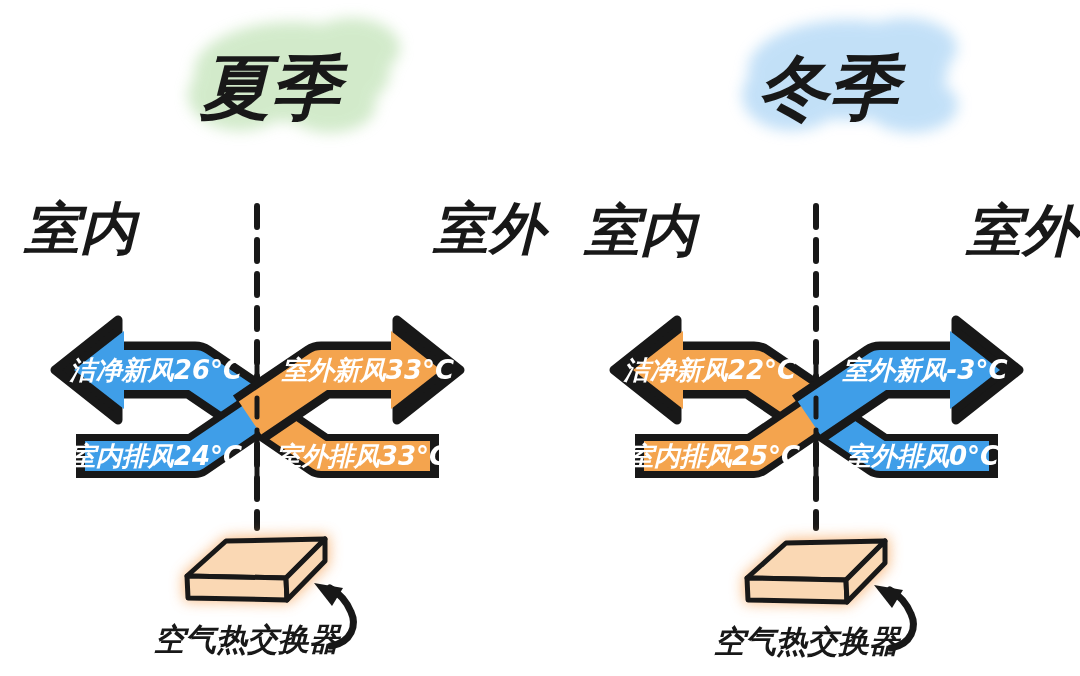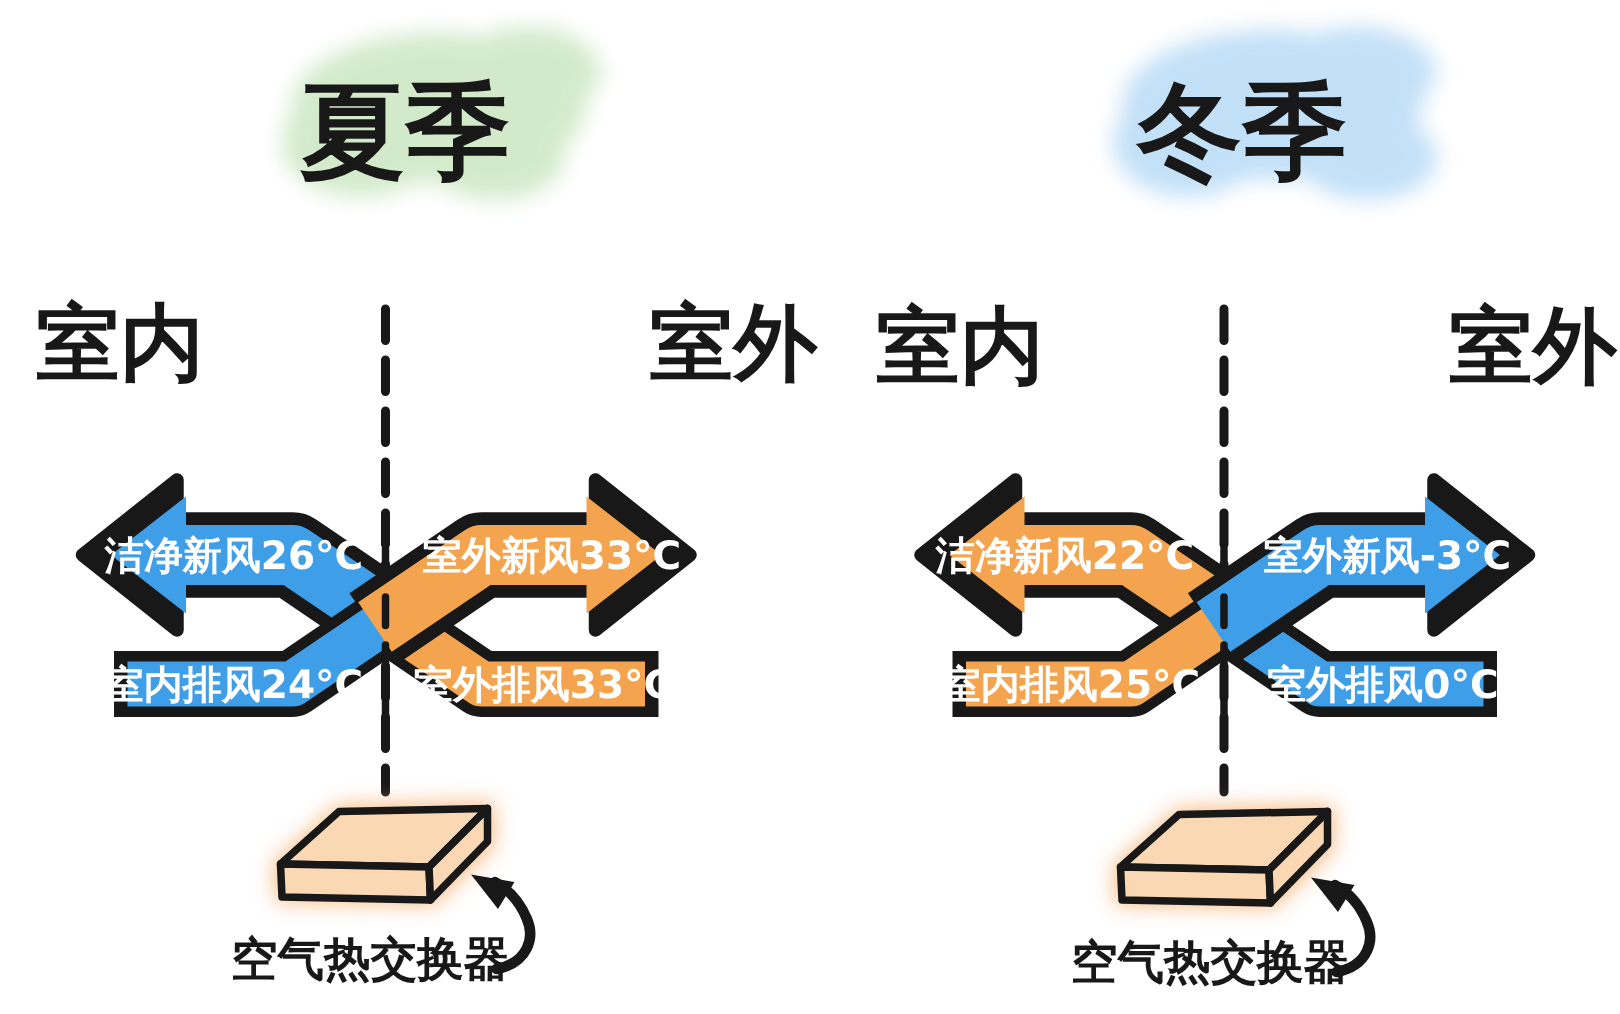--- a/index.html
+++ b/index.html
@@ -1,16 +1,16 @@
 <!DOCTYPE html>
 <html><head>
 <meta charset="utf-8">
 <style>
   html,body{margin:0;padding:0;background:#ffffff;}
-  .stage{position:relative;width:1080px;height:676px;background:#ffffff;overflow:hidden;}
+  .stage{position:relative;width:1080px;height:676px;background:#ffffff;overflow:hidden;font-style:italic;}
   svg{position:absolute;left:0;top:0;}
   text{font-family:"DejaVu Sans","Liberation Sans",sans-serif;fill:#181818;}
   .season-title{font-size:70px;font-weight:700;text-anchor:middle;}
   .side-label{font-size:56px;font-weight:600;text-anchor:middle;}
   .band-label{font-size:26px;font-weight:700;text-anchor:middle;fill:#ffffff;}
   .exch-label{font-size:31px;font-weight:600;text-anchor:middle;}
   .ink-top{stroke:#181818;stroke-width:57;fill:none;stroke-linejoin:round;stroke-linecap:butt;}
   .ink-bot{stroke:#181818;stroke-width:44;fill:none;stroke-linejoin:round;stroke-linecap:butt;}
   .col-top{stroke-width:40;fill:none;stroke-linejoin:round;stroke-linecap:butt;}
   .col-bot{stroke-width:30;fill:none;stroke-linejoin:round;stroke-linecap:butt;}

